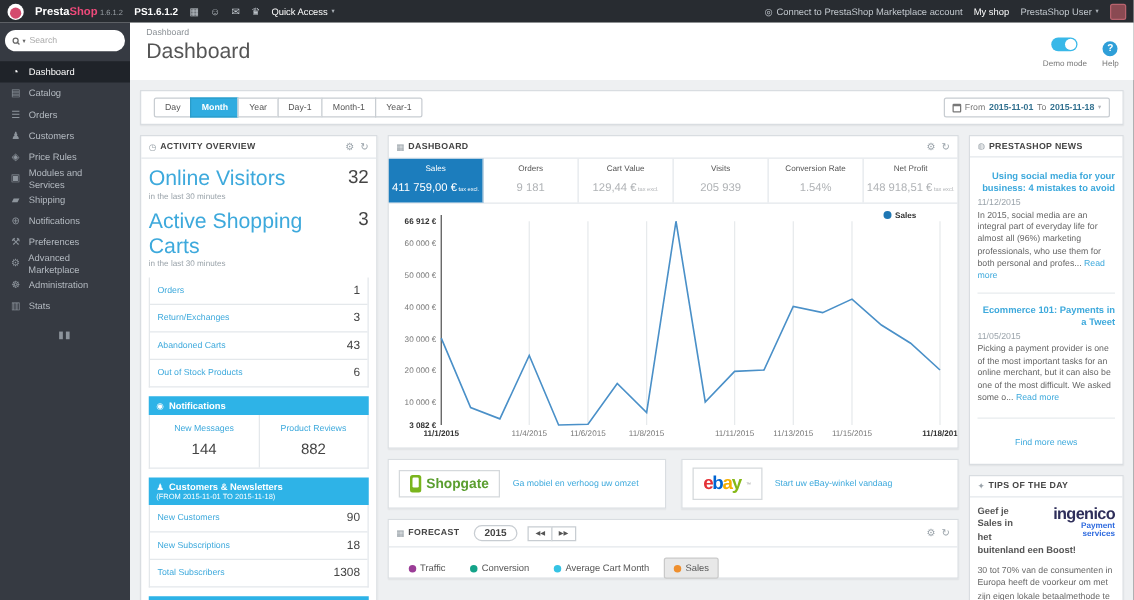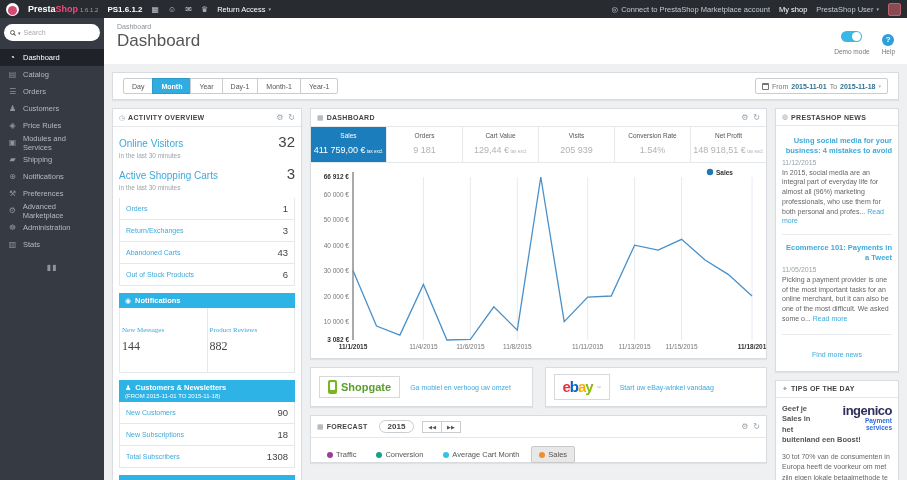--- a/index.html
+++ b/index.html
@@ -71,36 +71,36 @@
   
   .panel-h{display:flex;align-items:center;gap:3px;padding:4px 6px;border-bottom:1px solid #e4e8eb;}
   .p-icon{font-size:7px;color:#9aa3aa;}
   .p-title{font-size:7px;font-weight:bold;color:#444;letter-spacing:.3px;}
   .p-actions{margin-left:auto;color:#9aa3aa;font-size:8px;display:flex;gap:5px;}
   .p-actions span{cursor:pointer;}
   .panel-b{padding:6px;}
 
   
   .big-row{display:flex;justify-content:space-between;align-items:flex-start;margin-bottom:6px;}
-  .big-link{font-size:10px;color:#3da9dc;cursor:pointer;}
+  .big-link{font-size:17px;color:#3da9dc;cursor:pointer;}
   .big-sub{font-size:6.5px;color:#9aa3aa;margin-top:1px;}
   .big-val{font-size:15px;color:#444;}
   .sub-block{margin-top:7px;}
   .sub-h{background:#2eb3e7;color:#fff;padding:3px 6px;font-size:7.5px;font-weight:bold;display:flex;align-items:center;gap:4px;}
   .sub-h .hi{font-size:7px;}
   .sub-h.two{display:block;}
   .sub-h.two .l1{display:flex;align-items:center;gap:4px;}
   .sub-sub{font-size:6px;font-weight:normal;margin-top:1px;}
   .rows{border:1px solid #e4e8eb;border-top:none;}
   .row{display:flex;justify-content:space-between;align-items:center;padding:5px 6px;border-bottom:1px solid #e4e8eb;font-size:7px;cursor:pointer;}
   .row:last-child{border-bottom:none;}
   .row-label{color:#3da9dc;}
   .row-val{font-size:9.5px;color:#444;}
   .cells{display:flex;border:1px solid #e4e8eb;border-top:none;}
-  .cell{flex:1;text-align:left;padding:18px 2px;border-right:1px solid #e4e8eb;cursor:pointer;font-family:Liberation Serif, serif;}
+  .cell{flex:1;text-align:center;padding:8px 2px;border-right:1px solid #e4e8eb;cursor:pointer;}
   .cell:last-child{border-right:none;}
   .cell-label{font-size:7px;color:#3da9dc;}
   .cell-val{font-size:12px;color:#444;margin-top:5px;}
 
   
   .metrics{display:flex;border-bottom:1px solid #e4e8eb;}
   .tile{flex:1;text-align:center;padding:5px 2px 7px;border-right:1px solid #e4e8eb;cursor:pointer;}
   .tile:last-child{border-right:none;}
   .m-label{font-size:6.5px;color:#555;margin-bottom:6px;}
   .m-value{font-size:9px;color:#b0b3b6;white-space:nowrap;}
@@ -158,21 +158,21 @@
   <header class="topbar">
     <div class="tb-left">
       <span class="logo"></span>
       <span class="brand"><b>Presta</b><b class="pink">Shop</b><i class="ver">1.6.1.2</i></span>
       <span class="shopcode">PS1.6.1.2</span>
       <span class="tb-icon">▦</span>
       <span class="tb-icon">☺</span>
       <span class="tb-icon">✉</span>
       <span class="tb-icon">♛</span>
       <span class="tb-link white">
-          <span>Return Access</span>
+          <span>Quick Access</span>
           <span class="caret">▾</span>
         </span>
     </div>
     <div class="tb-right">
       <span class="tb-link">
           <span>◎</span>
           <span>Connect to PrestaShop Marketplace account</span>
         </span>
       <span class="tb-link white">My shop</span>
       <span class="tb-link">

